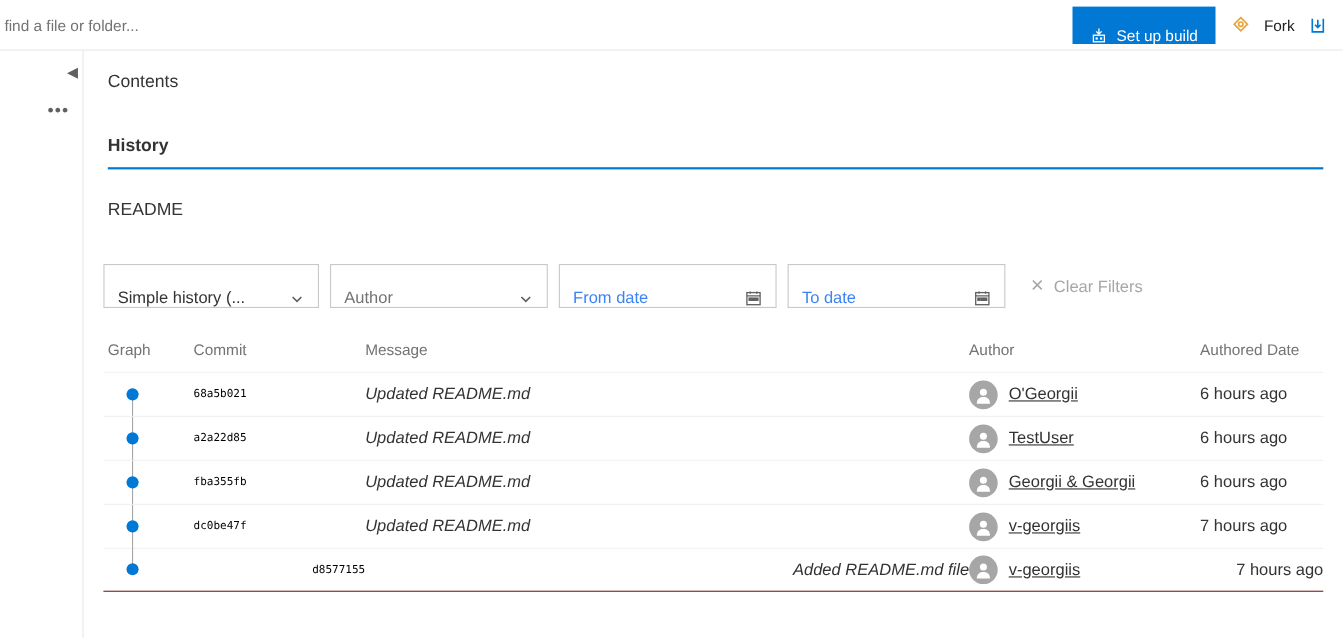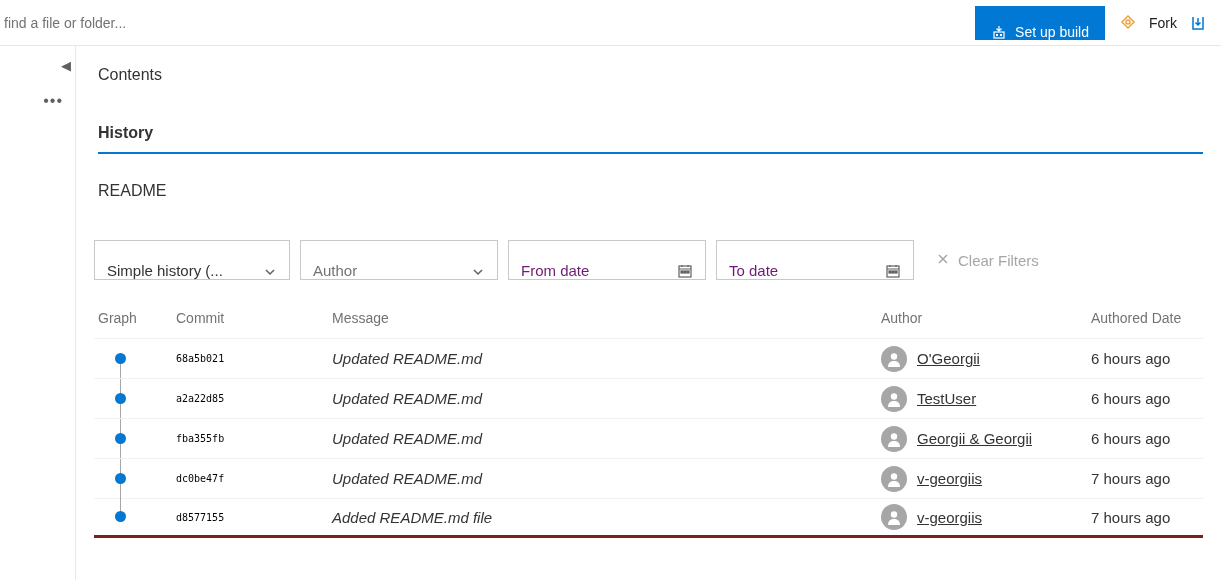--- a/index.html
+++ b/index.html
@@ -160,21 +160,21 @@
     .filter-author {
       width: 198px;
     }
     .filter-author .label {
       color: #737373;
     }
     .filter-date {
       width: 198px;
     }
     .filter-date .label {
-      color: #701a75;
+      color: #3b82f6;
       margin-top: 20px;
     }
     .clear-filters {
       display: flex;
       align-items: center;
       gap: 8px;
       color: #a6a6a6;
       font-size: 15px;
       cursor: pointer;
       margin-left: 12px;
@@ -206,21 +206,22 @@
     }
     .commit-row {
       display: flex;
       align-items: center;
       height: 40px;
       border-top: 1px solid #f1f1f1;
       padding-left: 4px;
       position: relative;
     }
     .commit-row:last-child {
-      border-bottom: 3px solid #7f1d1d;
+      border-bottom: 1px solid #7f1d1d;
+      text-align: right;
     }
     .graph-cell {
       width: 78px;
       position: relative;
       height: 40px;
     }
     .graph-line-top, .graph-line-bottom {
       position: absolute;
       left: 22px;
       width: 1px;

